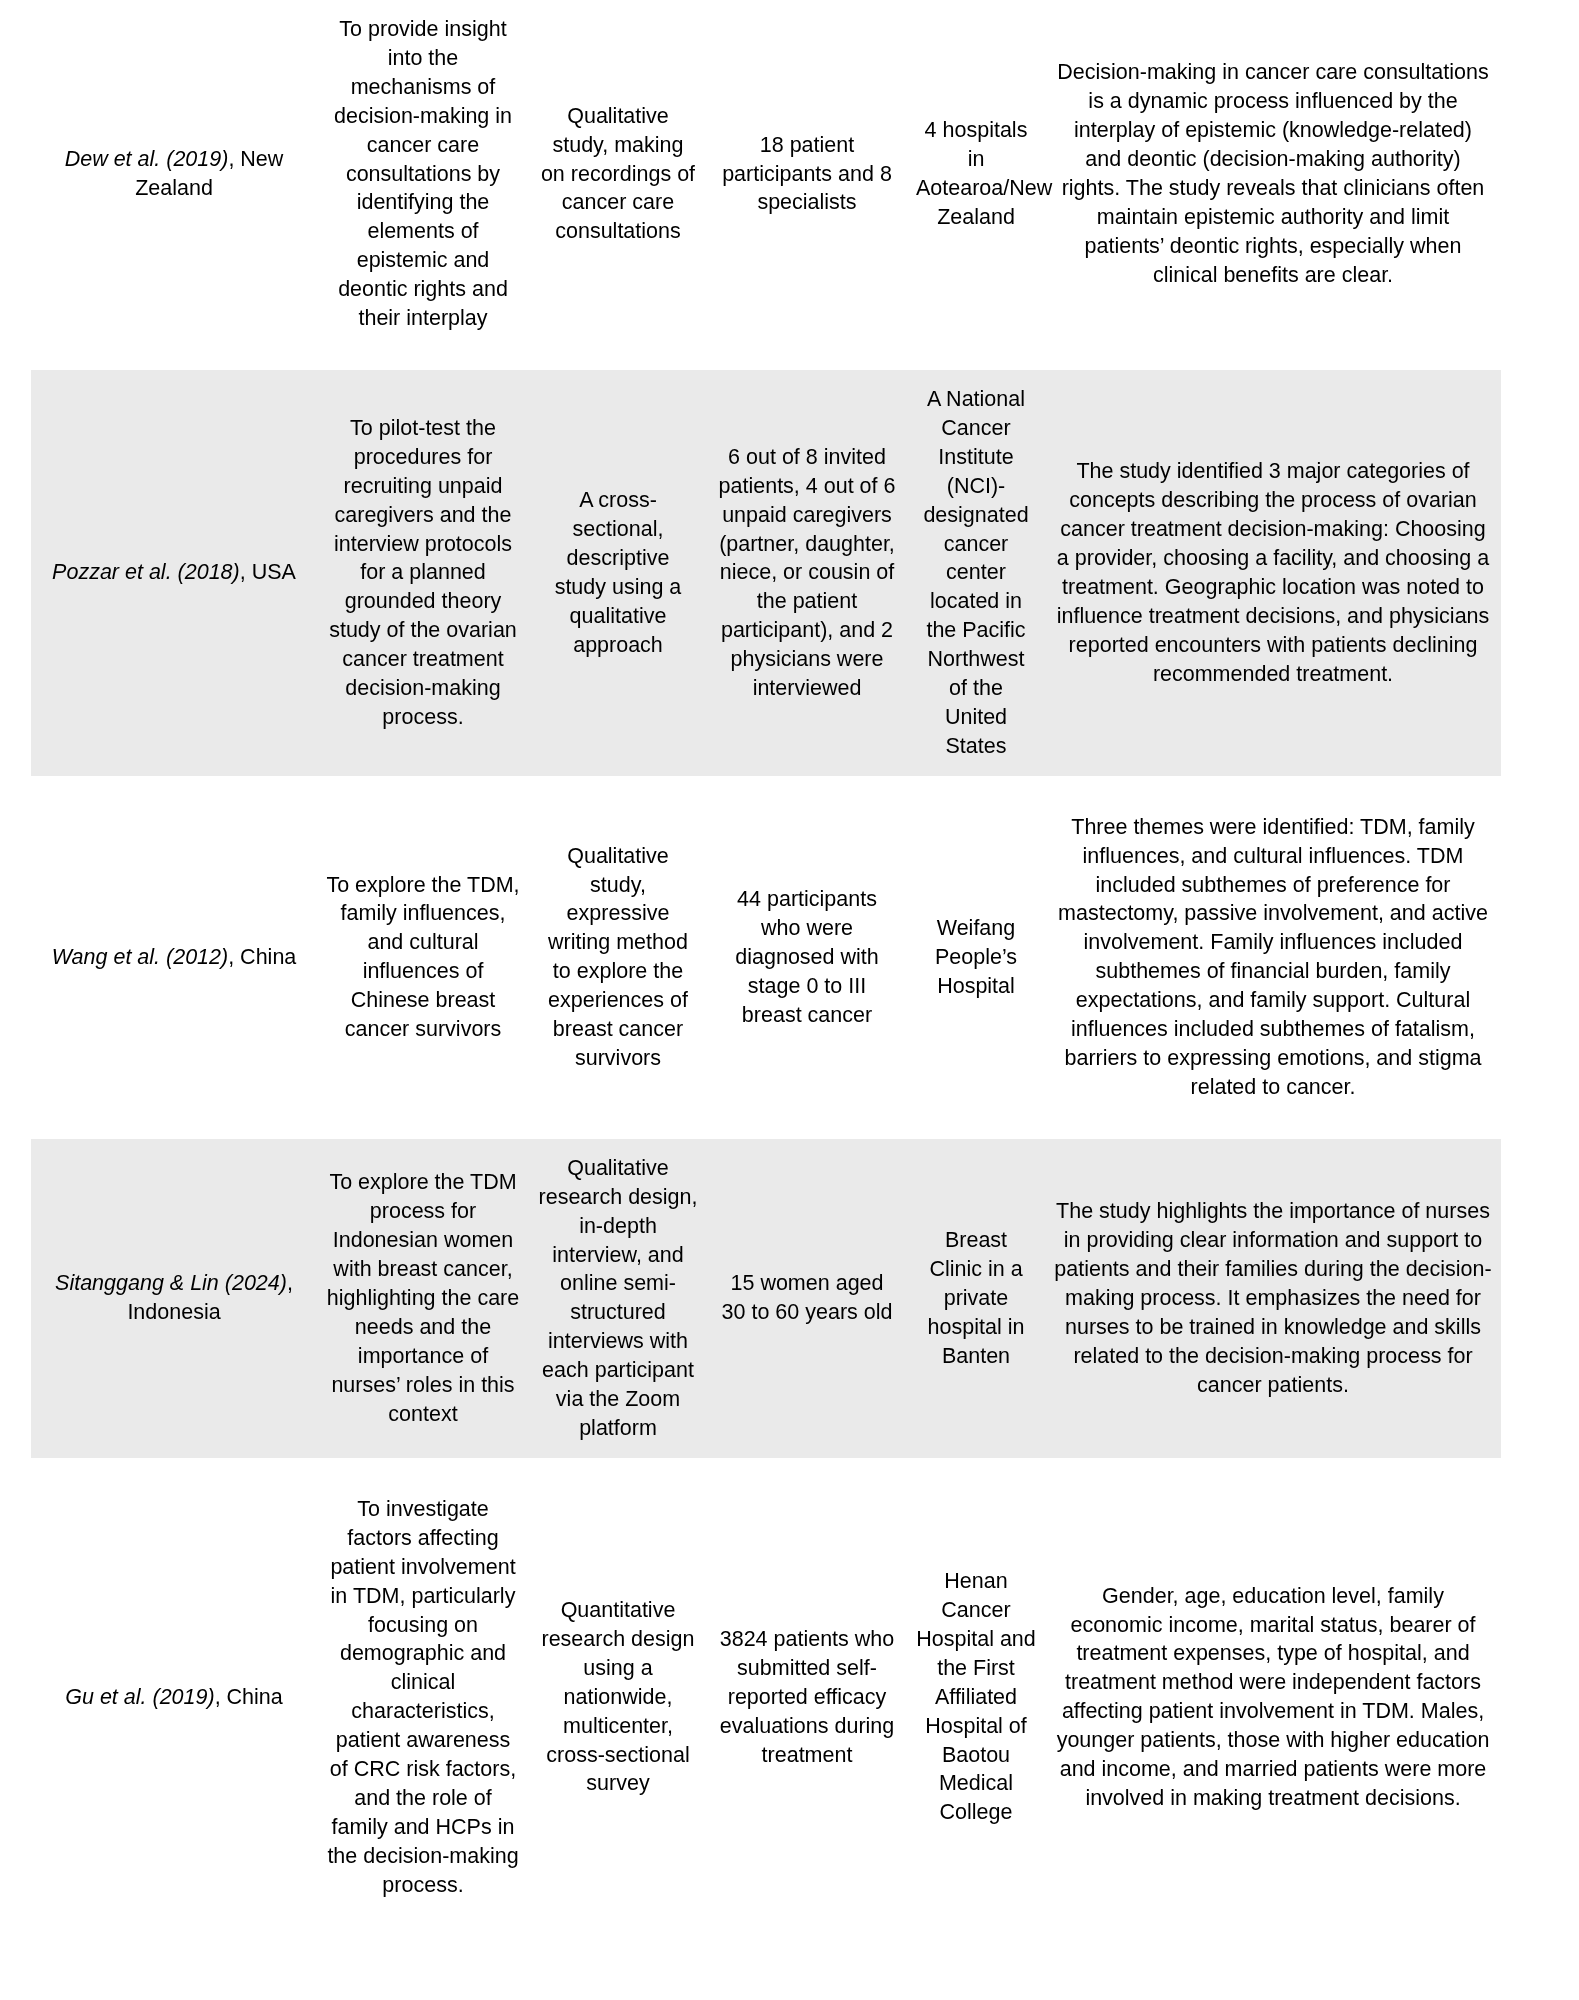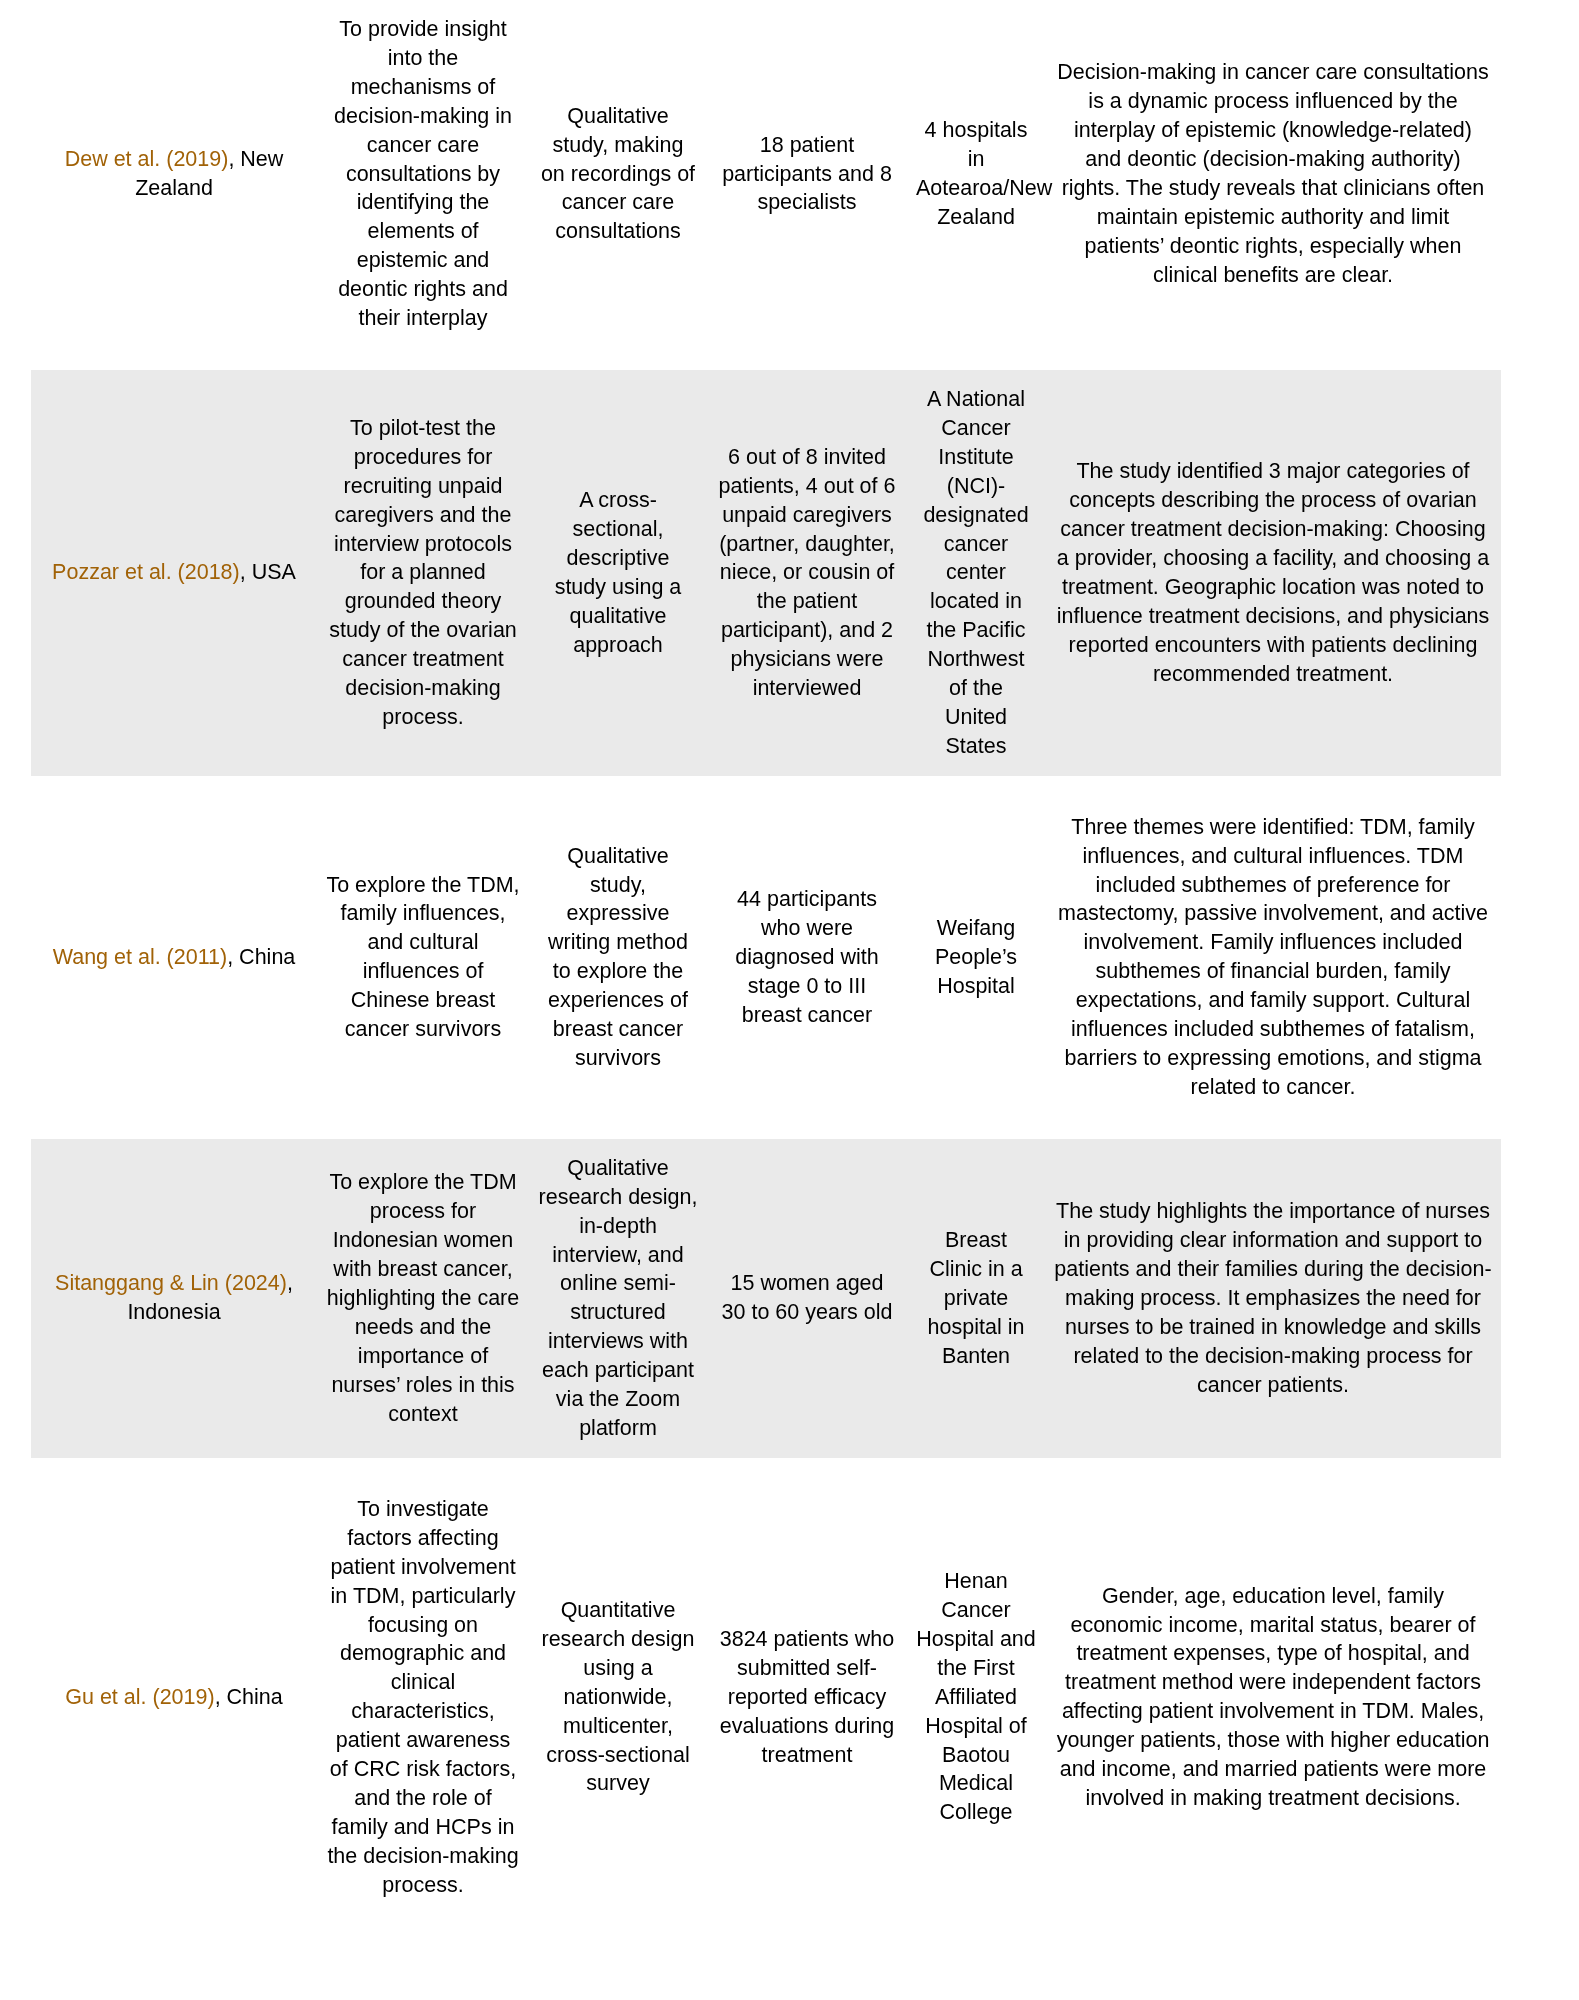--- a/index.html
+++ b/index.html
@@ -42,21 +42,22 @@
 
   
   col.c-study    { width: 286px; }
   col.c-aim      { width: 212px; }
   col.c-design   { width: 178px; }
   col.c-part     { width: 200px; }
   col.c-setting  { width: 138px; }
   col.c-findings { width: 456px; }
 
   .cite {
-    color: #a16207;
+    color: #000000;
+    font-style: italic;
   }
   .country {
     color: #000000;
   }
 
   td.cell-study    { font-size: 21.5px; }
   td.cell-aim      { font-size: 21.5px; }
   td.cell-design   { font-size: 21.5px; }
   td.cell-part     { font-size: 21.5px; }
   td.cell-setting  { font-size: 21.5px; }
@@ -108,21 +109,21 @@
         <td class="cell-part">6 out of 8 invited patients, 4 out of 6 unpaid caregivers (partner, daughter, niece, or cousin of the patient participant), and 2 physicians were interviewed</td>
         <td class="cell-setting">A National Cancer Institute (NCI)-designated cancer center located in the Pacific Northwest of the United States</td>
         <td class="cell-findings">The study identified 3 major categories of concepts describing the process of ovarian cancer treatment decision-making: Choosing a provider, choosing a facility, and choosing a treatment. Geographic location was noted to influence treatment decisions, and physicians reported encounters with patients declining recommended treatment.</td>
       </tr>
 
       <tr class="gap-row">
         <td colspan="6"></td>
       </tr>
 
       <tr class="data-row plain">
-        <td class="cell-study pad-top pad-bottom"><span class="cite">Wang et al. (2011)</span><span class="country">, China</span></td>
+        <td class="cell-study pad-top pad-bottom"><span class="cite">Wang et al. (2012)</span><span class="country">, China</span></td>
         <td class="cell-aim">To explore the TDM, family influences, and cultural influences of Chinese breast cancer survivors</td>
         <td class="cell-design">Qualitative study, expressive writing method to explore the experiences of breast cancer survivors</td>
         <td class="cell-part">44 participants who were diagnosed with stage 0 to III breast cancer</td>
         <td class="cell-setting">Weifang People’s Hospital</td>
         <td class="cell-findings">Three themes were identified: TDM, family influences, and cultural influences. TDM included subthemes of preference for mastectomy, passive involvement, and active involvement. Family influences included subthemes of financial burden, family expectations, and family support. Cultural influences included subthemes of fatalism, barriers to expressing emotions, and stigma related to cancer.</td>
       </tr>
 
       <tr class="gap-row">
         <td colspan="6"></td>
       </tr>

